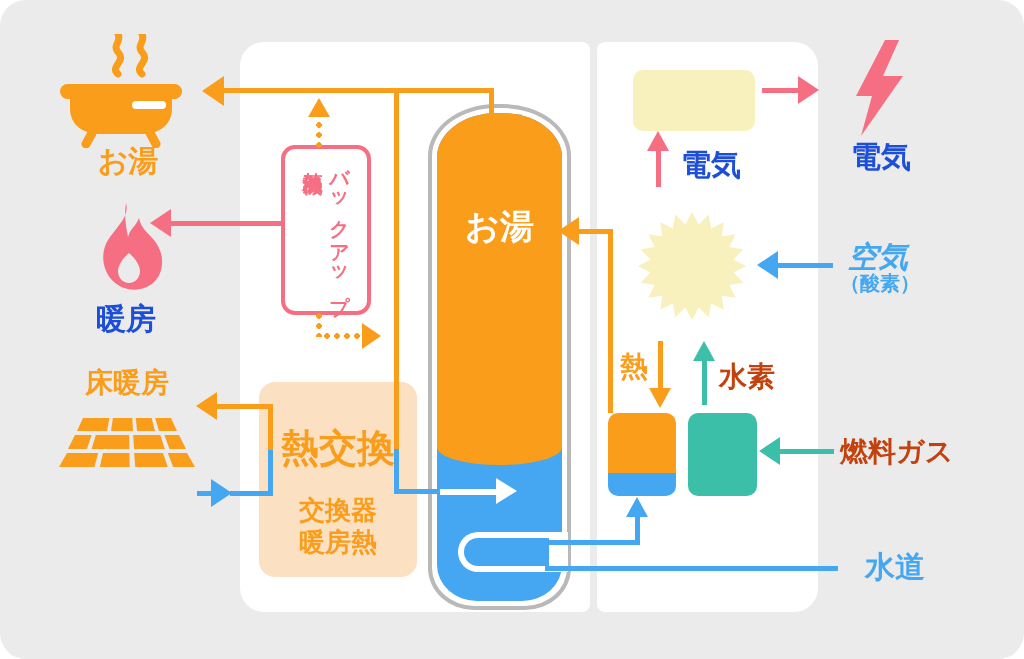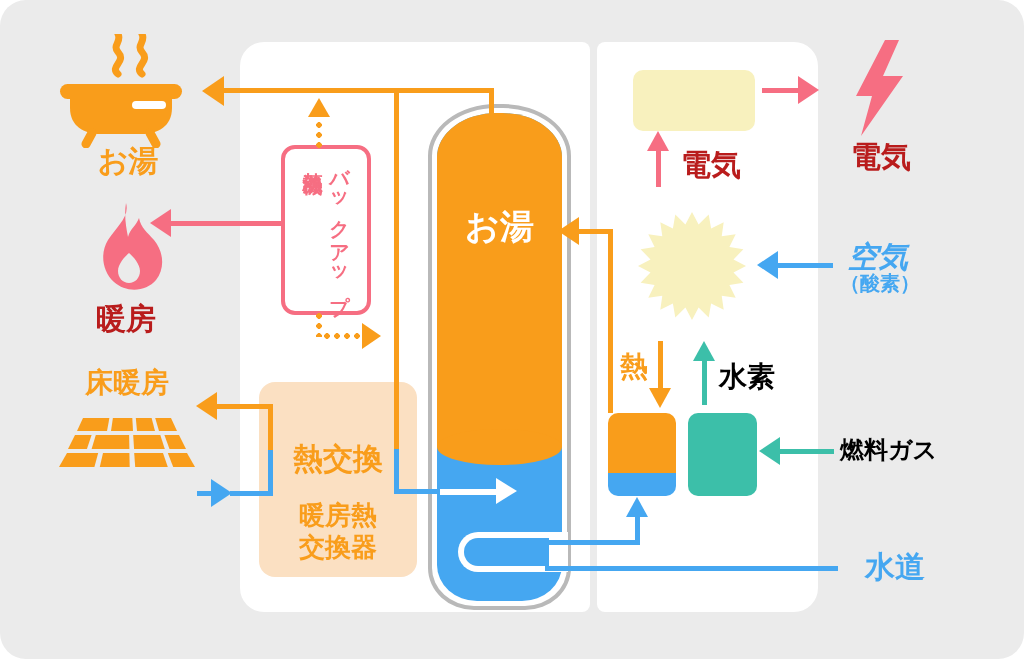--- a/index.html
+++ b/index.html
@@ -4,21 +4,21 @@
 <style>
   html,body{margin:0;padding:0;background:#fff;}
   .canvas{position:relative;width:1024px;height:659px;background:#fff;overflow:hidden;
           font-family:"Liberation Sans","DejaVu Sans",sans-serif;}
   .abs{position:absolute;}
   .bg{position:absolute;inset:0;background:#EBEBEB;border-radius:26px;}
   .panel{position:absolute;background:#FFFFFF;}
   .pipe{position:absolute;}
   .tri{position:absolute;width:0;height:0;border-style:solid;}
   .lbl{position:absolute;font-weight:bold;text-align:center;line-height:1.1;}
-  .orange{color:#F99D1B}.pink{color:#b91c1c}.blue{color:#45A7F1}.teal{color:#000000}.white{color:#fff}
+  .orange{color:#F99D1B}.pink{color:#1d4ed8}.blue{color:#45A7F1}.teal{color:#c2410c}.white{color:#fff}
   .dots-v{position:absolute;width:6px;background:radial-gradient(circle 3px at 3px 5px,#F99D1B 2.7px,transparent 3px);background-size:6px 10px;background-repeat:repeat-y;}
   .dots-h{position:absolute;height:6px;background:radial-gradient(circle 3px at 5px 3px,#F99D1B 2.7px,transparent 3px);background-size:10px 6px;background-repeat:repeat-x;}
   .tank-outer{position:absolute;left:428px;top:104px;width:135px;height:498px;background:#fff;
               border:4px solid #B9B9B9;border-radius:68px 68px 46px 46px / 52px 52px 42px 42px;z-index:4;}
   .tank-inner{position:absolute;left:5px;top:5px;right:5px;bottom:5px;background:#45A7F1;
               border-radius:60px 60px 40px 40px / 44px 44px 36px 36px;overflow:hidden;}
   .tank-orange{position:absolute;left:0;top:0;width:100%;height:334px;background:#F99D1B;}
   .tank-curve{position:absolute;left:0;top:316px;width:100%;height:36px;border-radius:50%;background:#F99D1B;}
   .hx-box{position:absolute;left:259px;top:382px;width:158px;height:195px;background:#FBE0C2;border-radius:16px;z-index:2;text-align:center;}
   .backup-box{position:absolute;left:281px;top:145px;width:82px;height:162px;background:#fff;border:4px solid #F66E82;border-radius:14px;z-index:2;
@@ -90,24 +90,24 @@
   <div class="tri" style="left:308px;top:98px;border-width:0 11px 19px 11px;border-color:transparent transparent #F99D1B transparent;z-index:3;"></div>
   <div class="dots-v" style="left:316px;top:120px;height:28px;z-index:3;"></div>
   <div class="dots-v" style="left:316px;top:311px;height:26px;z-index:3;"></div>
   <div class="dots-h" style="left:322px;top:333px;width:40px;z-index:3;"></div>
   <div class="tri" style="left:362px;top:323px;border-width:13px 0 13px 19px;border-color:transparent transparent transparent #F99D1B;z-index:3;"></div>
 
   <div class="pipe" style="left:170px;top:221px;width:111px;height:5px;background:#F66E82;z-index:3;"></div>
   <div class="tri" style="left:150px;top:209px;border-width:14px 21px 14px 0;border-color:transparent #F66E82 transparent transparent;z-index:3;"></div>
 
   <div class="hx-box">
-    <div class="lbl orange" style="position:relative;margin-top:60px;font-size:30px;">熱交換</div>
+    <div class="lbl orange" style="position:relative;margin-top:46px;font-size:38px;">熱交換</div>
     <div class="lbl orange" style="position:relative;margin-top:24px;font-size:26px;line-height:32px;">
+      <div>交換器</div>
       <div>暖房熱</div>
-      <div>交換器</div>
     </div>
   </div>
 
   <div class="pipe" style="left:216px;top:404px;width:56px;height:5px;background:#F99D1B;z-index:3;"></div>
   <div class="tri" style="left:196px;top:392px;border-width:14px 21px 14px 0;border-color:transparent #F99D1B transparent transparent;z-index:3;"></div>
   <div class="pipe" style="left:268px;top:404px;width:5px;height:46px;background:#F99D1B;z-index:3;"></div>
   <div class="pipe" style="left:268px;top:450px;width:5px;height:46px;background:#45A7F1;z-index:3;"></div>
   <div class="pipe" style="left:230px;top:491px;width:43px;height:5px;background:#45A7F1;z-index:3;"></div>
   <div class="pipe" style="left:197px;top:491px;width:14px;height:5px;background:#45A7F1;z-index:3;"></div>
   <div class="tri" style="left:211px;top:479px;border-width:14px 0 14px 21px;border-color:transparent transparent transparent #45A7F1;z-index:3;"></div>
@@ -155,21 +155,21 @@
   </svg>
   <div class="lbl pink" style="left:845px;top:140px;width:72px;font-size:30px;z-index:2;">電気</div>
   <div class="pipe" style="left:762px;top:88px;width:37px;height:5px;background:#F66E82;z-index:3;"></div>
   <div class="tri" style="left:798px;top:76px;border-width:14px 0 14px 21px;border-color:transparent transparent transparent #F66E82;z-index:3;"></div>
 
   <div class="lbl blue" style="left:848px;top:240px;width:70px;font-size:30px;text-align:left;z-index:2;font-style:italic;">空気</div>
   <div class="lbl blue" style="left:840px;top:272px;width:90px;font-size:20px;text-align:left;z-index:2;">（酸素）</div>
   <div class="pipe" style="left:777px;top:263px;width:56px;height:5px;background:#45A7F1;z-index:3;"></div>
   <div class="tri" style="left:757px;top:251px;border-width:14px 21px 14px 0;border-color:transparent #45A7F1 transparent transparent;z-index:3;"></div>
 
-  <div class="lbl teal" style="left:840px;top:437px;width:130px;font-size:24px;text-align:left;z-index:2;">燃料ガス</div>
+  <div class="lbl teal" style="left:840px;top:437px;width:130px;font-size:28px;text-align:left;z-index:2;">燃料ガス</div>
   <div class="pipe" style="left:779px;top:449px;width:55px;height:5px;background:#3CBFA9;z-index:3;"></div>
   <div class="tri" style="left:759px;top:437px;border-width:14px 21px 14px 0;border-color:transparent #3CBFA9 transparent transparent;z-index:3;"></div>
 
   <div class="pipe" style="left:545px;top:566px;width:293px;height:5px;background:#45A7F1;z-index:7;"></div>
   <div class="lbl blue" style="left:865px;top:550px;width:70px;font-size:30px;text-align:left;z-index:2;">水道</div>
   <div class="pipe" style="left:548px;top:540px;width:92px;height:5px;background:#45A7F1;z-index:7;"></div>
   <div class="pipe" style="left:635px;top:516px;width:5px;height:29px;background:#45A7F1;z-index:7;"></div>
   <div class="tri" style="left:626px;top:497px;border-width:0 11px 20px 11px;border-color:transparent transparent #45A7F1 transparent;z-index:7;"></div>
 </div>
 

